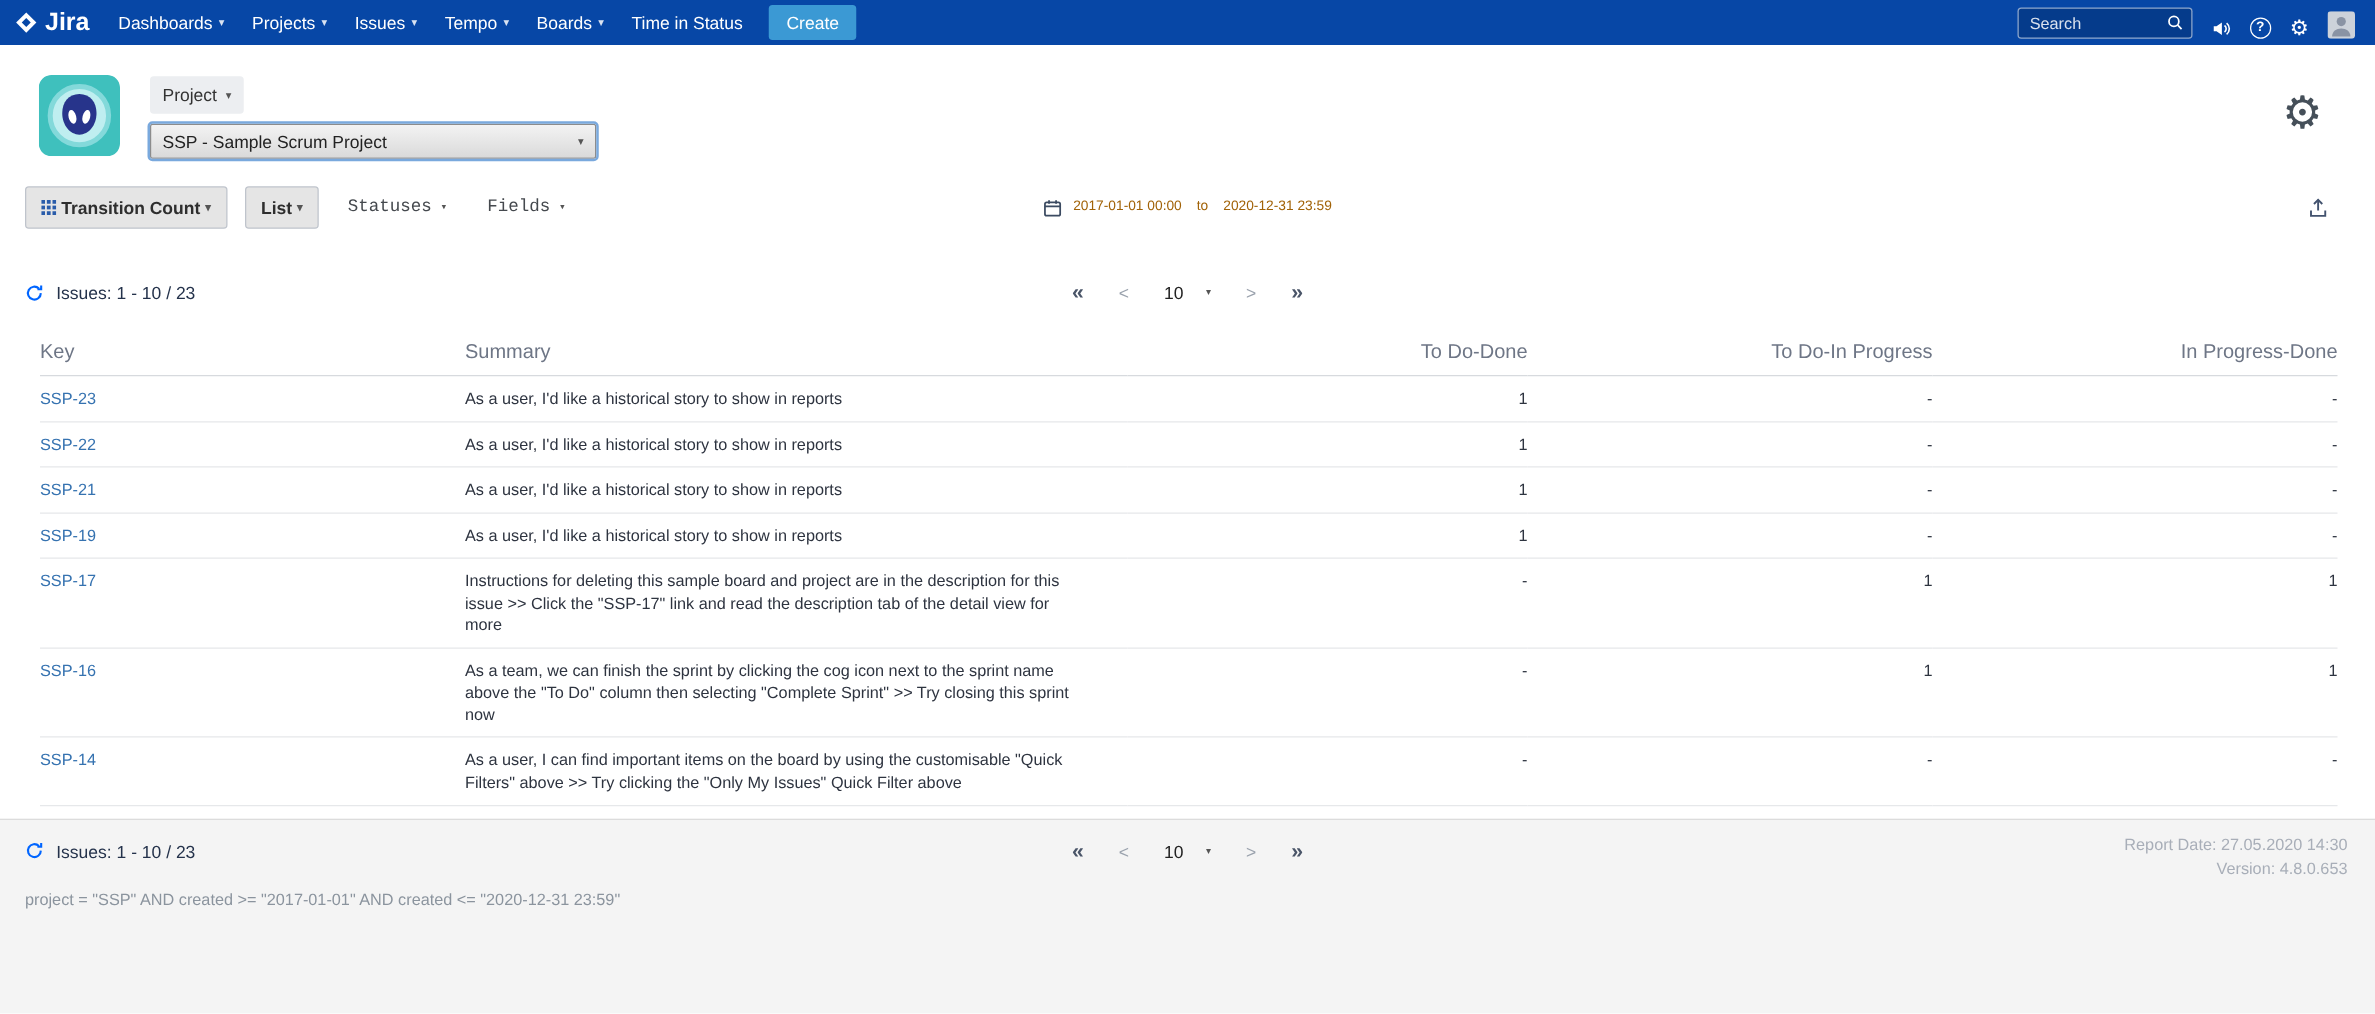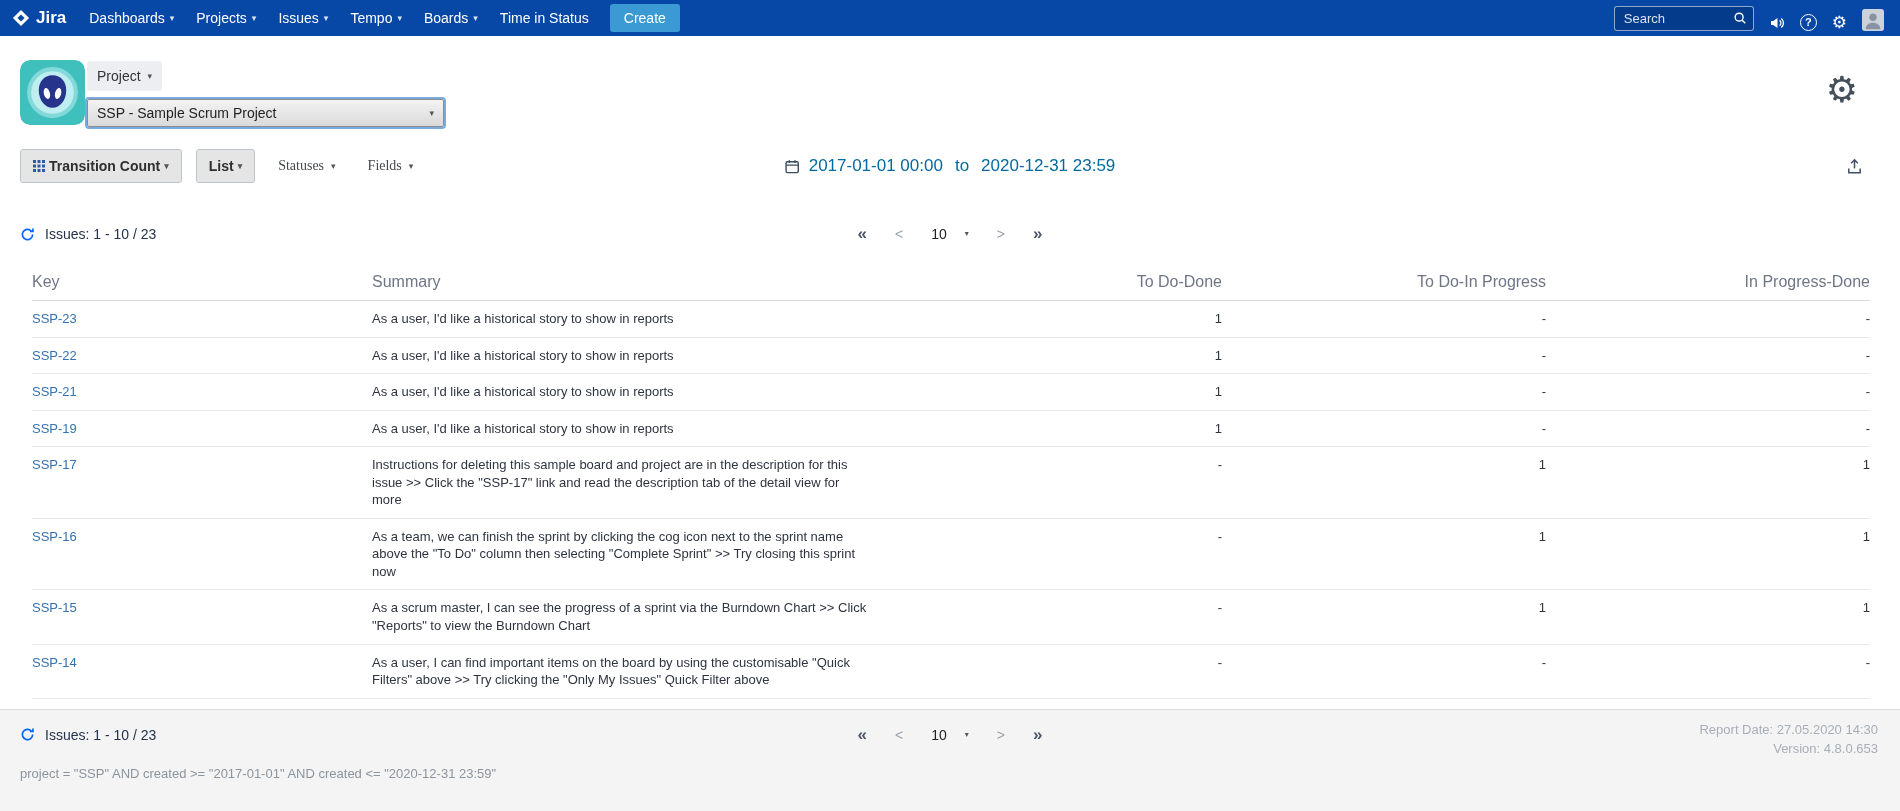--- a/index.html
+++ b/index.html
@@ -3,51 +3,51 @@
 <meta charset="utf-8">
 <style>
   * { margin:0; padding:0; box-sizing:border-box; }
   html,body { background:#ffffff; }
   body { font-family:"Liberation Sans", sans-serif; }
   .page { width:1900px; height:811px; display:flex; flex-direction:column; overflow:hidden; background:#fff; }
 
   
   .topnav { height:36px; background:#0747a6; display:flex; align-items:center; justify-content:space-between; padding:0 16px 0 12px; flex:0 0 auto; }
   .nav-left { display:flex; align-items:center; height:100%; }
-  .brand { display:flex; align-items:center; gap:6px; color:#fff; font-size:17px; font-weight:bold; margin-right:12px; cursor:pointer; }
+  .brand { display:flex; align-items:center; gap:6px; color:#fff; font-size:20px; font-weight:bold; margin-right:12px; cursor:pointer; }
   .nav-item { display:flex; align-items:center; gap:5px; color:#fff; font-size:14px; padding:0 11px; height:100%; cursor:pointer; }
   .nav-caret { font-size:9px; opacity:.85; line-height:1; }
   .create-btn { margin-left:10px; background:#3b99d4; color:#fff; border:none; border-radius:3px; font-size:14px; font-family:inherit; padding:6px 14px; cursor:pointer; }
   .nav-right { display:flex; align-items:flex-end; gap:15px; }
   .searchbox { position:relative; display:flex; align-items:center; }
   .searchbox input { width:140px; height:25px; background:rgba(0,0,0,0.16); border:1px solid rgba(255,255,255,0.55); border-radius:3px; color:#fff; font-size:13px; padding:0 28px 0 9px; font-family:inherit; }
   .searchbox input::placeholder { color:rgba(255,255,255,0.85); }
   .search-icon { position:absolute; right:7px; top:5px; cursor:pointer; display:flex; }
   .nav-icon { color:#fff; cursor:pointer; display:flex; align-items:center; }
   .help-circle { width:17px; height:17px; border:1.5px solid #fff; border-radius:50%; font-size:11px; font-weight:bold; display:flex; align-items:center; justify-content:center; }
   .gear-glyph { font-size:17px; line-height:1; }
   .avatar-btn { display:flex; cursor:pointer; }
 
   
   .page-header { display:flex; align-items:flex-start; justify-content:space-between; padding:24px 42px 0 20px; }
-  .project-block { display:flex; align-items:flex-start; gap:2px; }
+  .project-block { display:flex; align-items:flex-start; gap:24px;margin-left:11px; }
   .project-avatar { width:65px; height:65px; border-radius:9px; overflow:hidden; flex:0 0 auto; }
   .project-selects { display:flex; flex-direction:column; gap:8px; padding-top:1px; }
   .project-btn { display:inline-flex; align-items:center; gap:7px; background:#eceef1; border:none; border-radius:3px; padding:7px 10px; font-size:14px; color:#333; width:max-content; cursor:pointer; font-family:inherit; }
   .project-select { display:flex; align-items:center; justify-content:space-between; width:357px; height:28px; background:linear-gradient(#f3f3f3,#dadada); border:1px solid #8c8c8c; border-radius:2px; outline:2px solid #7aa9dd; padding:0 9px; font-size:14px; color:#222; cursor:pointer; }
   .page-gear { font-size:36px; color:#454f59; cursor:pointer; line-height:1; margin-top:12px; }
 
   
   .toolbar { position:relative; display:flex; align-items:center; padding:22px 36px 0 20px; }
   .toolbar-left { display:flex; align-items:center; gap:14px; }
   .btn-outline { display:inline-flex; align-items:center; gap:4px; background:#e5e5e5; border:1px solid #bfc4cc; border-radius:3px; padding:8px 12px; font-size:14px; cursor:pointer; font-family:inherit; color:#2e2e2e; }
   .btn-outline.bold { font-weight:bold; }
-  .btn-plain { display:inline-flex; align-items:center; gap:7px; background:none; border:none; font-size:14px; color:#45494e; cursor:pointer; font-family:Liberation Serif, serif; padding:8px 9px; }
+  .btn-plain { display:inline-flex; align-items:center; gap:7px; background:none; border:none; font-size:14px; color:#45494e; cursor:pointer; font-family:Liberation Mono, monospace; padding:8px 9px; }
   .caret-dark { font-size:9px; color:#555; line-height:1; }
-  .date-range { position:absolute; left:50%; transform:translateX(-50%); display:flex; align-items:center; gap:9px; font-size:17px; color:#0369a1; cursor:pointer; }
+  .date-range { position:absolute; left:50%; transform:translateX(-50%); display:flex; align-items:flex-start; gap:9px; font-size:11px; color:#a16207; cursor:pointer; }
   .date-to { margin:0 3px; }
   .export-btn { margin-left:auto; cursor:pointer; display:flex; }
 
   
   .issues-bar { position:relative; display:flex; align-items:center; padding:0 36px 0 20px; height:30px; }
   .issues-bar.top { margin-top:36px; }
   .issues-left { display:flex; align-items:center; gap:10px; }
   .refresh-btn { display:flex; cursor:pointer; }
   .issues-label { font-size:14px; color:#24324b; }
   .pagination { position:absolute; left:50%; transform:translateX(-50%); display:flex; align-items:center; gap:28px; }
@@ -291,27 +291,20 @@
           <td class="num">1</td>
         </tr>
         <tr>
           <td><a href="#" class="key-link">SSP-16</a></td>
           <td class="summary">As a team, we can finish the sprint by clicking the cog icon next to the sprint name above the "To Do" column then selecting "Complete Sprint" &gt;&gt; Try closing this sprint now</td>
           <td class="num">-</td>
           <td class="num">1</td>
           <td class="num">1</td>
         </tr>
         <tr>
-          <td><a href="#" class="key-link">SSP-15</a></td>
-          <td class="summary">As a scrum master, I can see the progress of a sprint via the Burndown Chart &gt;&gt; Click "Reports" to view the Burndown Chart</td>
-          <td class="num">-</td>
-          <td class="num">1</td>
-          <td class="num">1</td>
-        </tr>
-        <tr>
           <td><a href="#" class="key-link">SSP-14</a></td>
           <td class="summary">As a user, I can find important items on the board by using the customisable "Quick Filters" above &gt;&gt; Try clicking the "Only My Issues" Quick Filter above</td>
           <td class="num">-</td>
           <td class="num">-</td>
           <td class="num">-</td>
         </tr>
       </tbody>
   </table>
 
   <footer class="page-footer">

